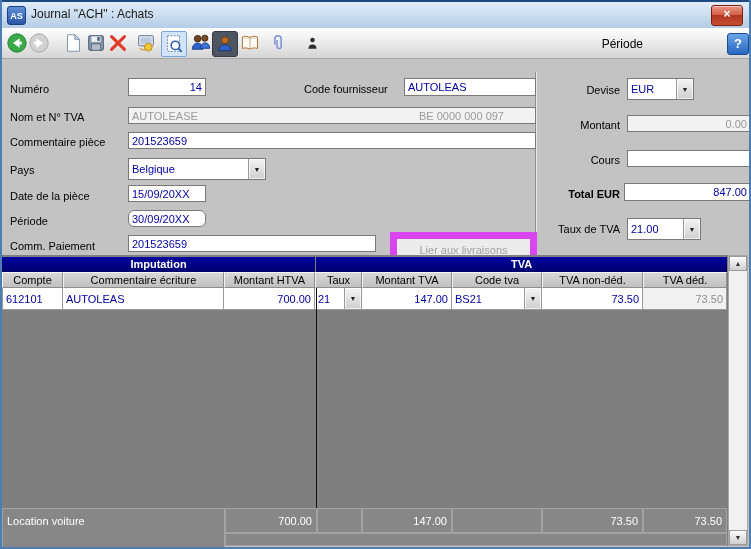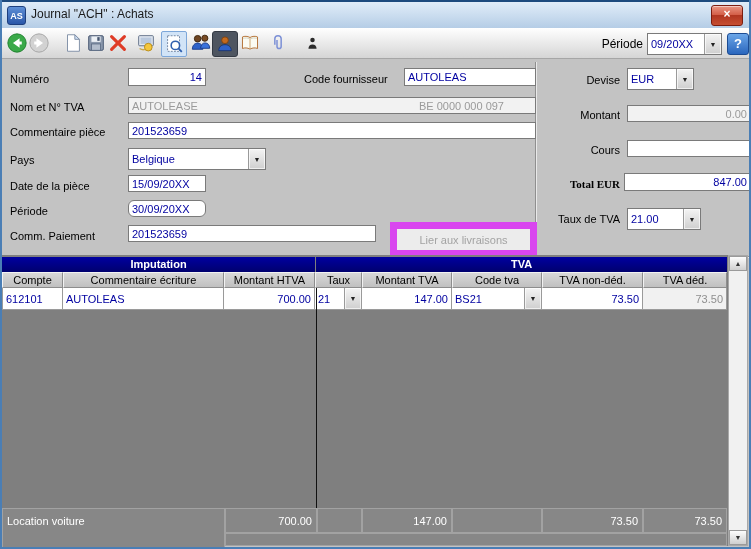--- a/index.html
+++ b/index.html
@@ -19,24 +19,24 @@
   .toolbar{position:absolute;left:2px;top:28px;width:747px;height:30px;background:linear-gradient(180deg,#ffffff,#e8e8e8 55%,#d5d5d5);border-bottom:1px solid #a6a6a6;}
   .tool{position:absolute;top:31px;width:24px;height:24px;display:flex;align-items:center;justify-content:center;}
   .tool.selected{background:#d2e4f7;border:1px solid #7da7d9;border-radius:2px;}
   .tool.dark{background:#4e5560;border:1px solid #343a44;border-radius:3px;}
   .period-label{position:absolute;left:560px;top:37px;width:83px;text-align:right;font-size:12px;}
   .combo{position:absolute;background:#fff;border:1px solid #7a7a7a;display:flex;align-items:center;}
   .combo .combo-val{flex:1;padding-left:3px;color:#0000a0;white-space:nowrap;overflow:hidden;}
   .combo-btn{width:16px;align-self:stretch;background:linear-gradient(180deg,#f4f4f4,#cfcfcf);border-left:1px solid #9a9a9a;box-shadow:inset 0 0 0 1px #ffffffaa;font-size:7px;color:#222;display:flex;align-items:center;justify-content:center;}
   .help-btn{position:absolute;left:727px;top:33px;width:20px;height:20px;background:linear-gradient(180deg,#6ba6e8,#2a66bd);border:1px solid #1c4b92;border-radius:3px;color:#fff;font-weight:bold;font-size:13px;text-align:center;line-height:19px;}
   
-  .formarea{position:absolute;left:2px;top:62px;width:747px;height:196px;background:#c3c3c3;}
+  .formarea{position:absolute;left:2px;top:72px;width:747px;height:196px;background:#c3c3c3;}
   .lbl{position:absolute;color:#000;white-space:nowrap;}
   .lbl.r{text-align:right;}
-  .lbl.b{font-weight:bold;font-family:Liberation Serif, serif;}
+  .lbl.b{font-weight:bold;}
   .field{position:absolute;background:#fff;border:1px solid #7a7a7a;color:#0000a0;padding:0 3px;display:flex;align-items:center;white-space:nowrap;overflow:hidden;}
   .field.num{justify-content:flex-end;}
   .field.dis{background:#f2f2f2;color:#9a9a9a;}
   .vsep{position:absolute;left:533px;top:0;width:1px;height:196px;background:#8f8f8f;box-shadow:1px 0 0 #e9e9e9;}
   .hsep{position:absolute;left:0;top:194px;width:747px;height:1px;background:#8f8f8f;box-shadow:0 1px 0 #ececec;}
   .btn-dis{position:absolute;background:#ececec;border:7px solid #d946ef;color:#a3a3a3;text-align:center;display:flex;align-items:center;justify-content:center;}
   
   .grid{position:absolute;left:2px;top:255px;width:726px;height:291px;background:#7f7f7f;}
   .gcell{position:absolute;height:15px;background:linear-gradient(180deg,#0000a0,#00006e);color:#fff;font-weight:bold;text-align:center;line-height:15px;}
   .th{position:absolute;top:17px;height:16px;background:linear-gradient(180deg,#d8d8d8,#c0c0c0);border:1px solid;border-color:#f2f2f2 #8d8d8d #8d8d8d #f2f2f2;box-sizing:border-box;text-align:center;line-height:14px;color:#000;}
@@ -164,24 +164,20 @@
   <div class="tool" style="left:300px;">
     <span>
         <svg width="15" height="17" viewBox="0 0 24 24">
           <circle cx="12" cy="6.5" r="3.6" fill="#2b2b2b"></circle>
           <path d="M5.5 20.5 c0-4.6 2.8-7 6.5-7 s6.5 2.4 6.5 7 Z" fill="#2b2b2b"></path>
         </svg>
       </span>
   </div>
 
   <div class="period-label">Période</div>
-  <div class="combo" style="left:647px;top:33px;width:73px;height:20px;">
-    <span class="combo-val">09/20XX</span>
-    <span class="combo-btn">▼</span>
-  </div>
   <div class="help-btn">?</div>
 
   <div class="formarea">
     <div class="vsep"></div>
     <div class="hsep"></div>
 
     <div class="lbl" style="left:8px;top:11px;">Numéro</div>
     <div class="field num" style="left:126px;top:6px;width:70px;height:16px;">14</div>
 
     <div class="lbl" style="left:302px;top:11px;">Code fournisseur</div>

